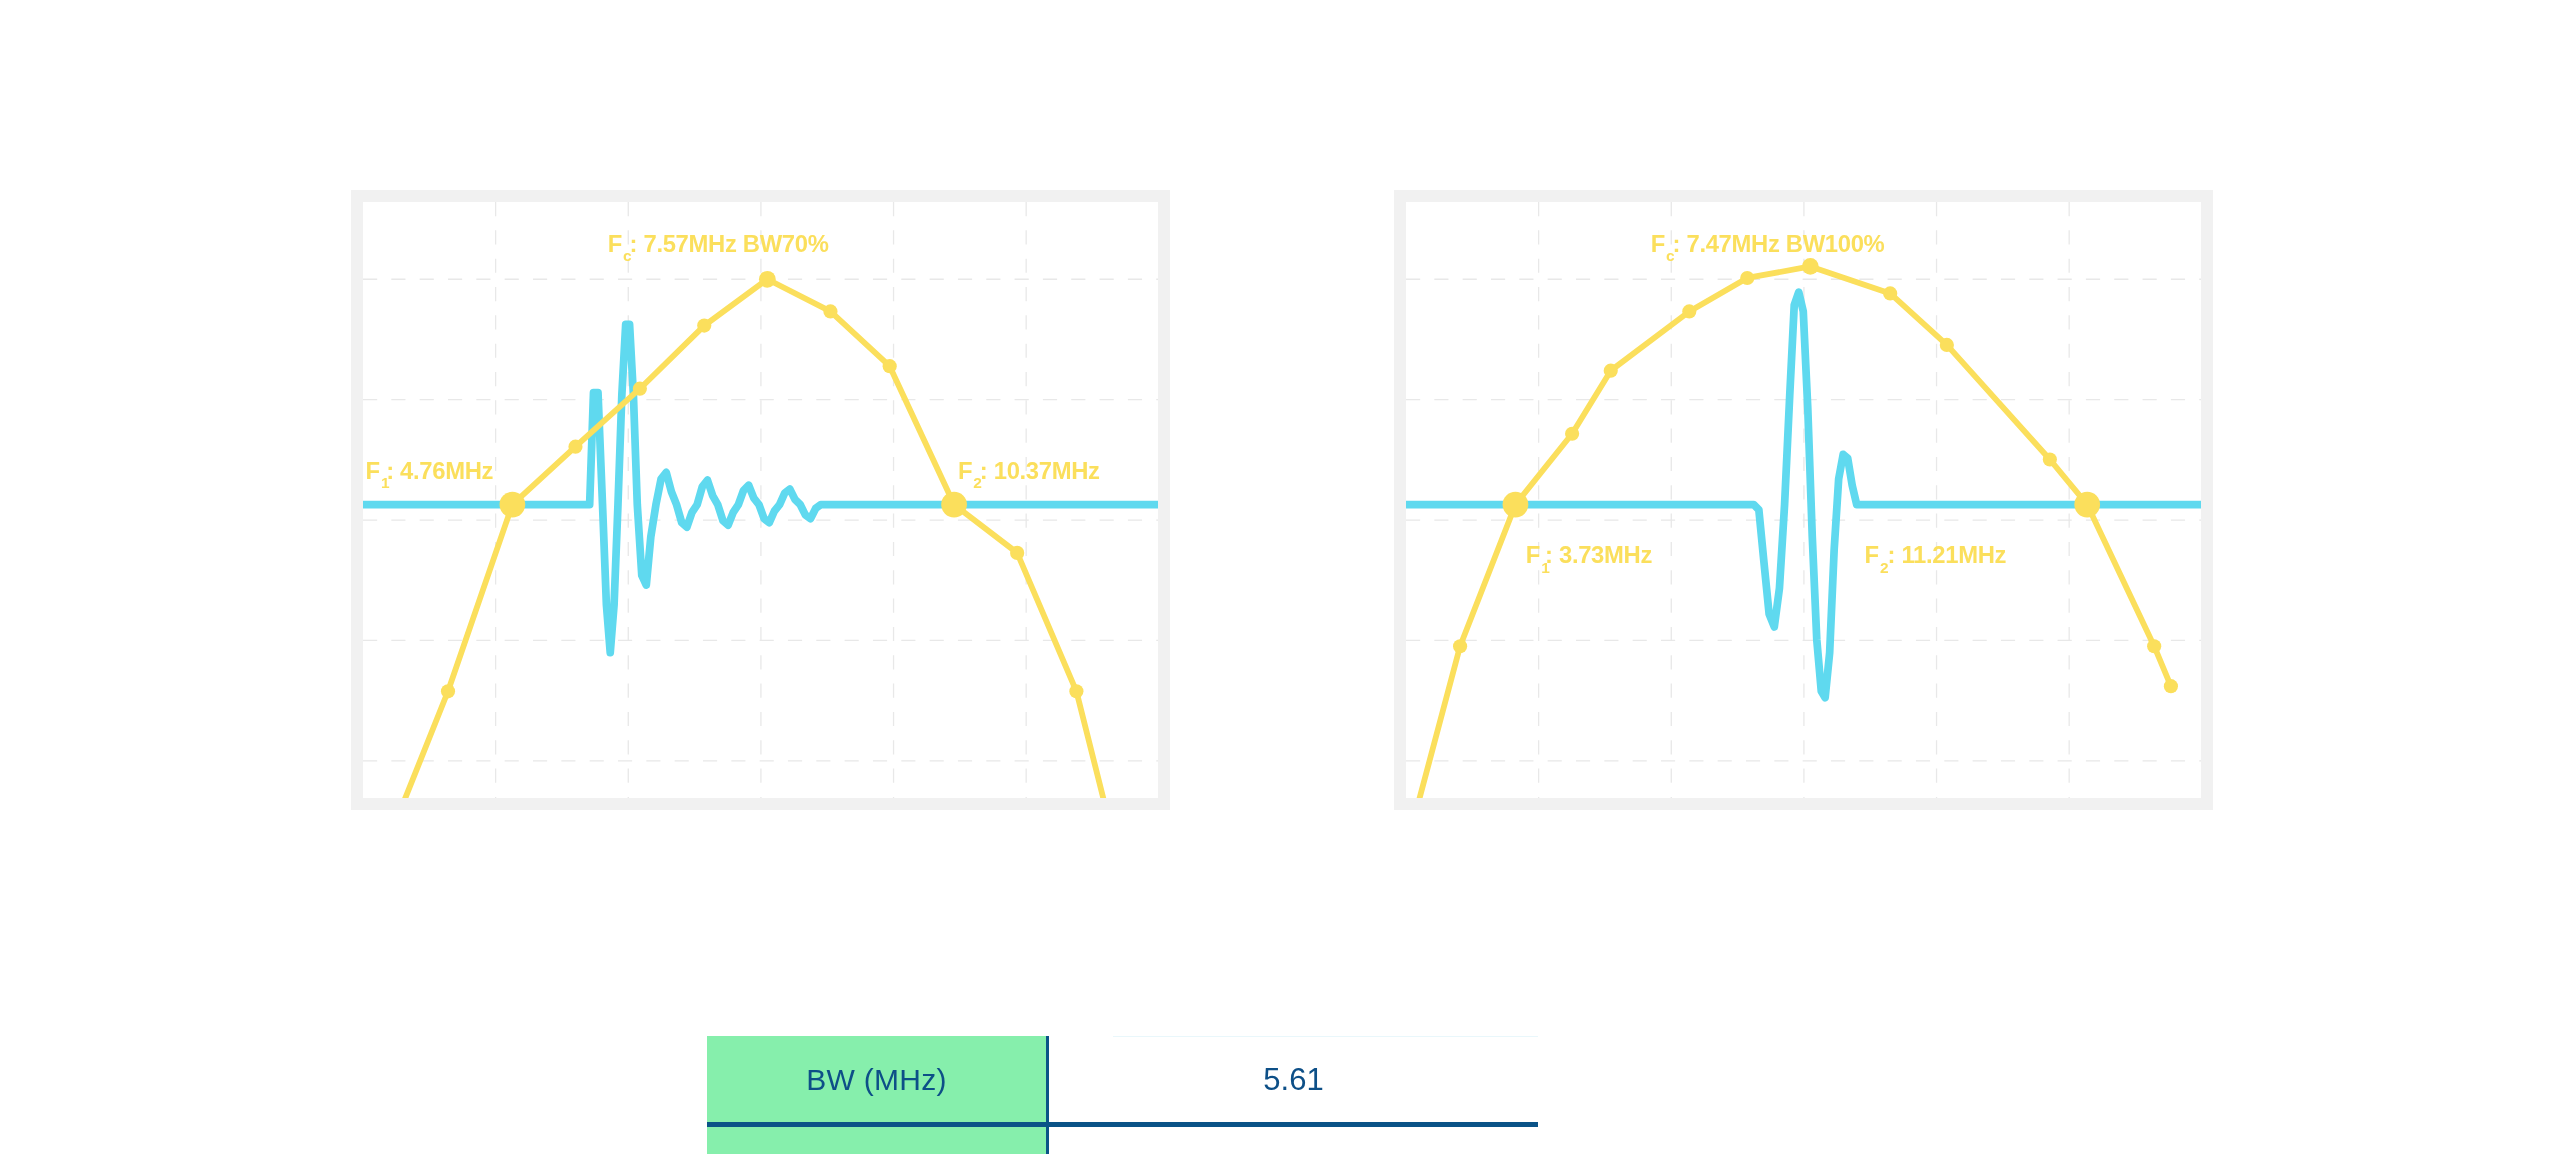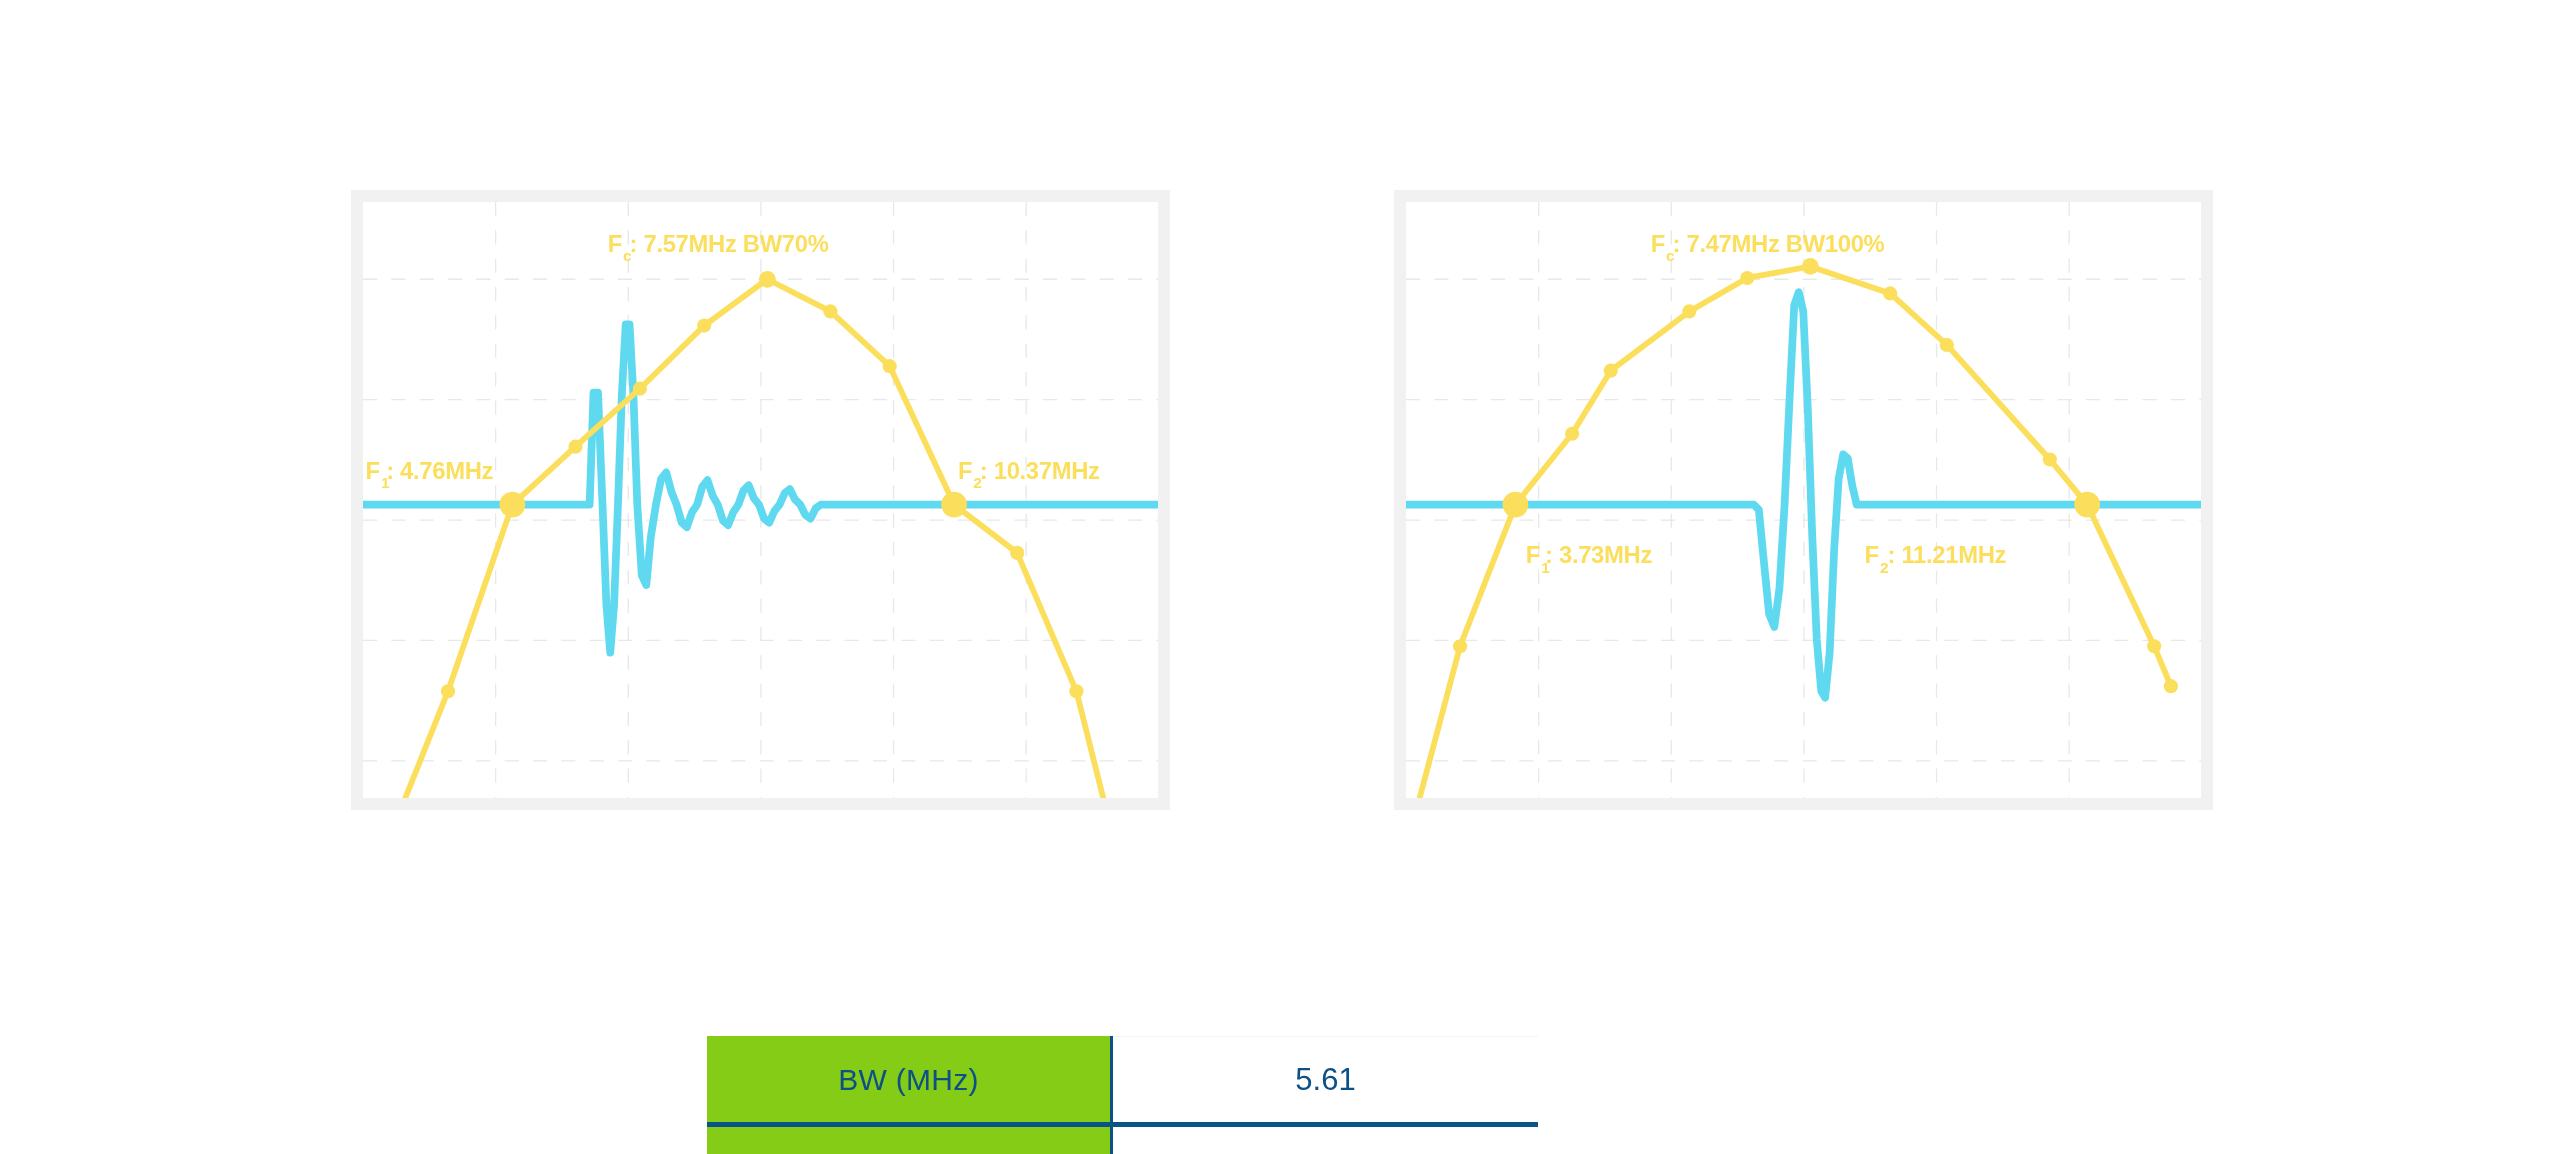--- a/index.html
+++ b/index.html
@@ -101,22 +101,22 @@
   .bw-table-left  { left: 356px; }
 
   .bw-row {
     position: relative;
     display: flex;
     height: 88px;
     width: 100%;
     box-sizing: border-box;
   }
   .bw-label-cell {
-    width: 406px;
-    background: #84cc16;
+    width: 342px;
+    background: #86efac;
     display: flex;
     align-items: center;
     justify-content: center;
     box-sizing: border-box;
     border-right: 3.2px solid #0a5387;
     color: #0d4f87;
     font-size: 30px;
     font-weight: normal;
     letter-spacing: 0.3px;
   }

